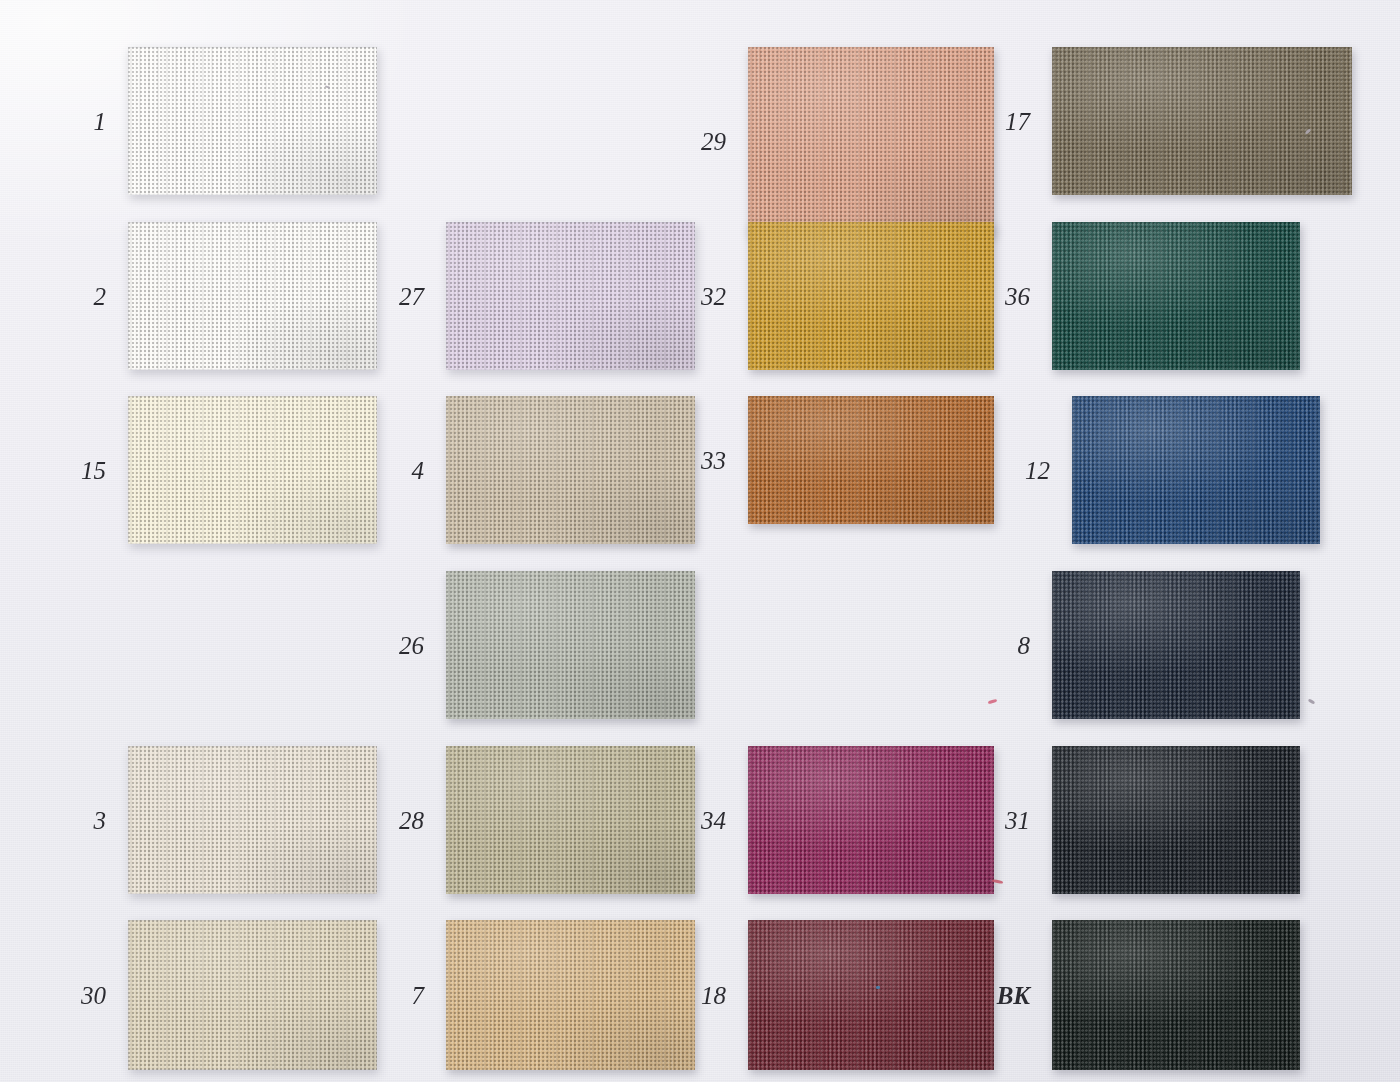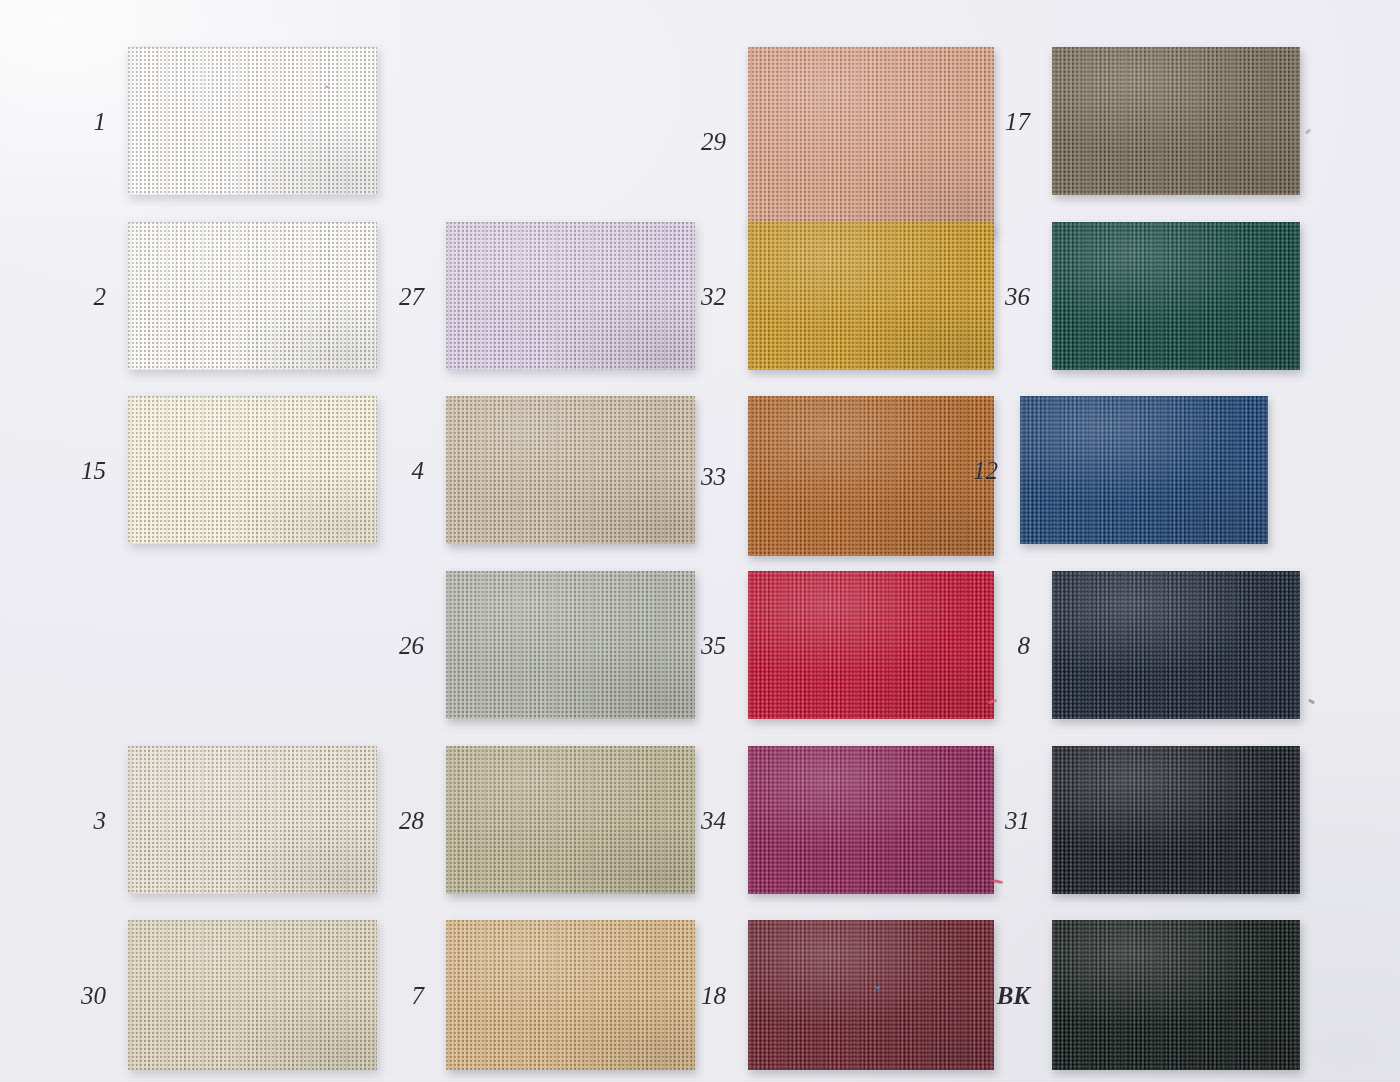--- a/index.html
+++ b/index.html
@@ -264,69 +264,61 @@
         </div>
       </div>
       <div class="cell" data-light="false" style="left: 748px; top: 222px; width: 246px; height: 148px;">
         <div class="swatch-label">32</div>
         <div class="swatch">
           <div class="swatch-body">
             <div class="fabric-fill" style="--c: #cb9a2c;"></div>
           </div>
         </div>
       </div>
-      <div class="cell" data-light="false" style="left: 748px; top: 396px; width: 246px; height: 160px;">
+      <div class="cell" data-light="false" style="left: 748px; top: 396px; width: 246px; height: 128px;">
         <div class="swatch-label">33</div>
         <div class="swatch">
           <div class="swatch-body">
             <div class="fabric-fill" style="--c: #b0672d;"></div>
-          </div>
-        </div>
-      </div>
-      <div class="cell" data-light="false" style="left: 748px; top: 571px; width: 246px; height: 148px;">
-        <div class="swatch-label">35</div>
-        <div class="swatch">
-          <div class="swatch-body">
-            <div class="fabric-fill" style="--c: #c41432;"></div>
           </div>
         </div>
       </div>
       <div class="cell" data-light="false" style="left: 748px; top: 746px; width: 246px; height: 148px;">
         <div class="swatch-label">34</div>
         <div class="swatch">
           <div class="swatch-body">
             <div class="fabric-fill" style="--c: #8c2557;"></div>
           </div>
         </div>
       </div>
       <div class="cell" data-light="false" style="left: 748px; top: 920px; width: 246px; height: 150px;">
         <div class="swatch-label">18</div>
         <div class="swatch">
           <div class="swatch-body">
             <div class="fabric-fill" style="--c: #6b2430;"></div>
           </div>
         </div>
       </div>
-      <div class="cell" data-light="false" style="left: 1052px; top: 47px; width: 248px; height: 148px;">
+      <div class="cell" data-light="false" style="left: 1052px; top: 47px; width: 300px; height: 148px;">
         <div class="swatch-label">17</div>
         <div class="swatch">
           <div class="swatch-body">
             <div class="fabric-fill" style="--c: #756a55;"></div>
           </div>
         </div>
       </div>
       <div class="cell" data-light="false" style="left: 1052px; top: 222px; width: 248px; height: 148px;">
         <div class="swatch-label">36</div>
         <div class="swatch">
           <div class="swatch-body">
             <div class="fabric-fill" style="--c: #14463f;"></div>
           </div>
         </div>
       </div>
-      <div class="cell" data-light="false" style="left: 1020px; top: 396px; width: 248px; height: 148px;">
+      <div class="cell" data-light="false" style="left: 1072px; top: 396px; width: 248px; height: 148px;">
         <div class="swatch-label">12</div>
         <div class="swatch">
           <div class="swatch-body">
             <div class="fabric-fill" style="--c: #1f4373;"></div>
           </div>
         </div>
       </div>
       <div class="cell" data-light="false" style="left: 1052px; top: 571px; width: 248px; height: 148px;">
         <div class="swatch-label">8</div>
         <div class="swatch">

